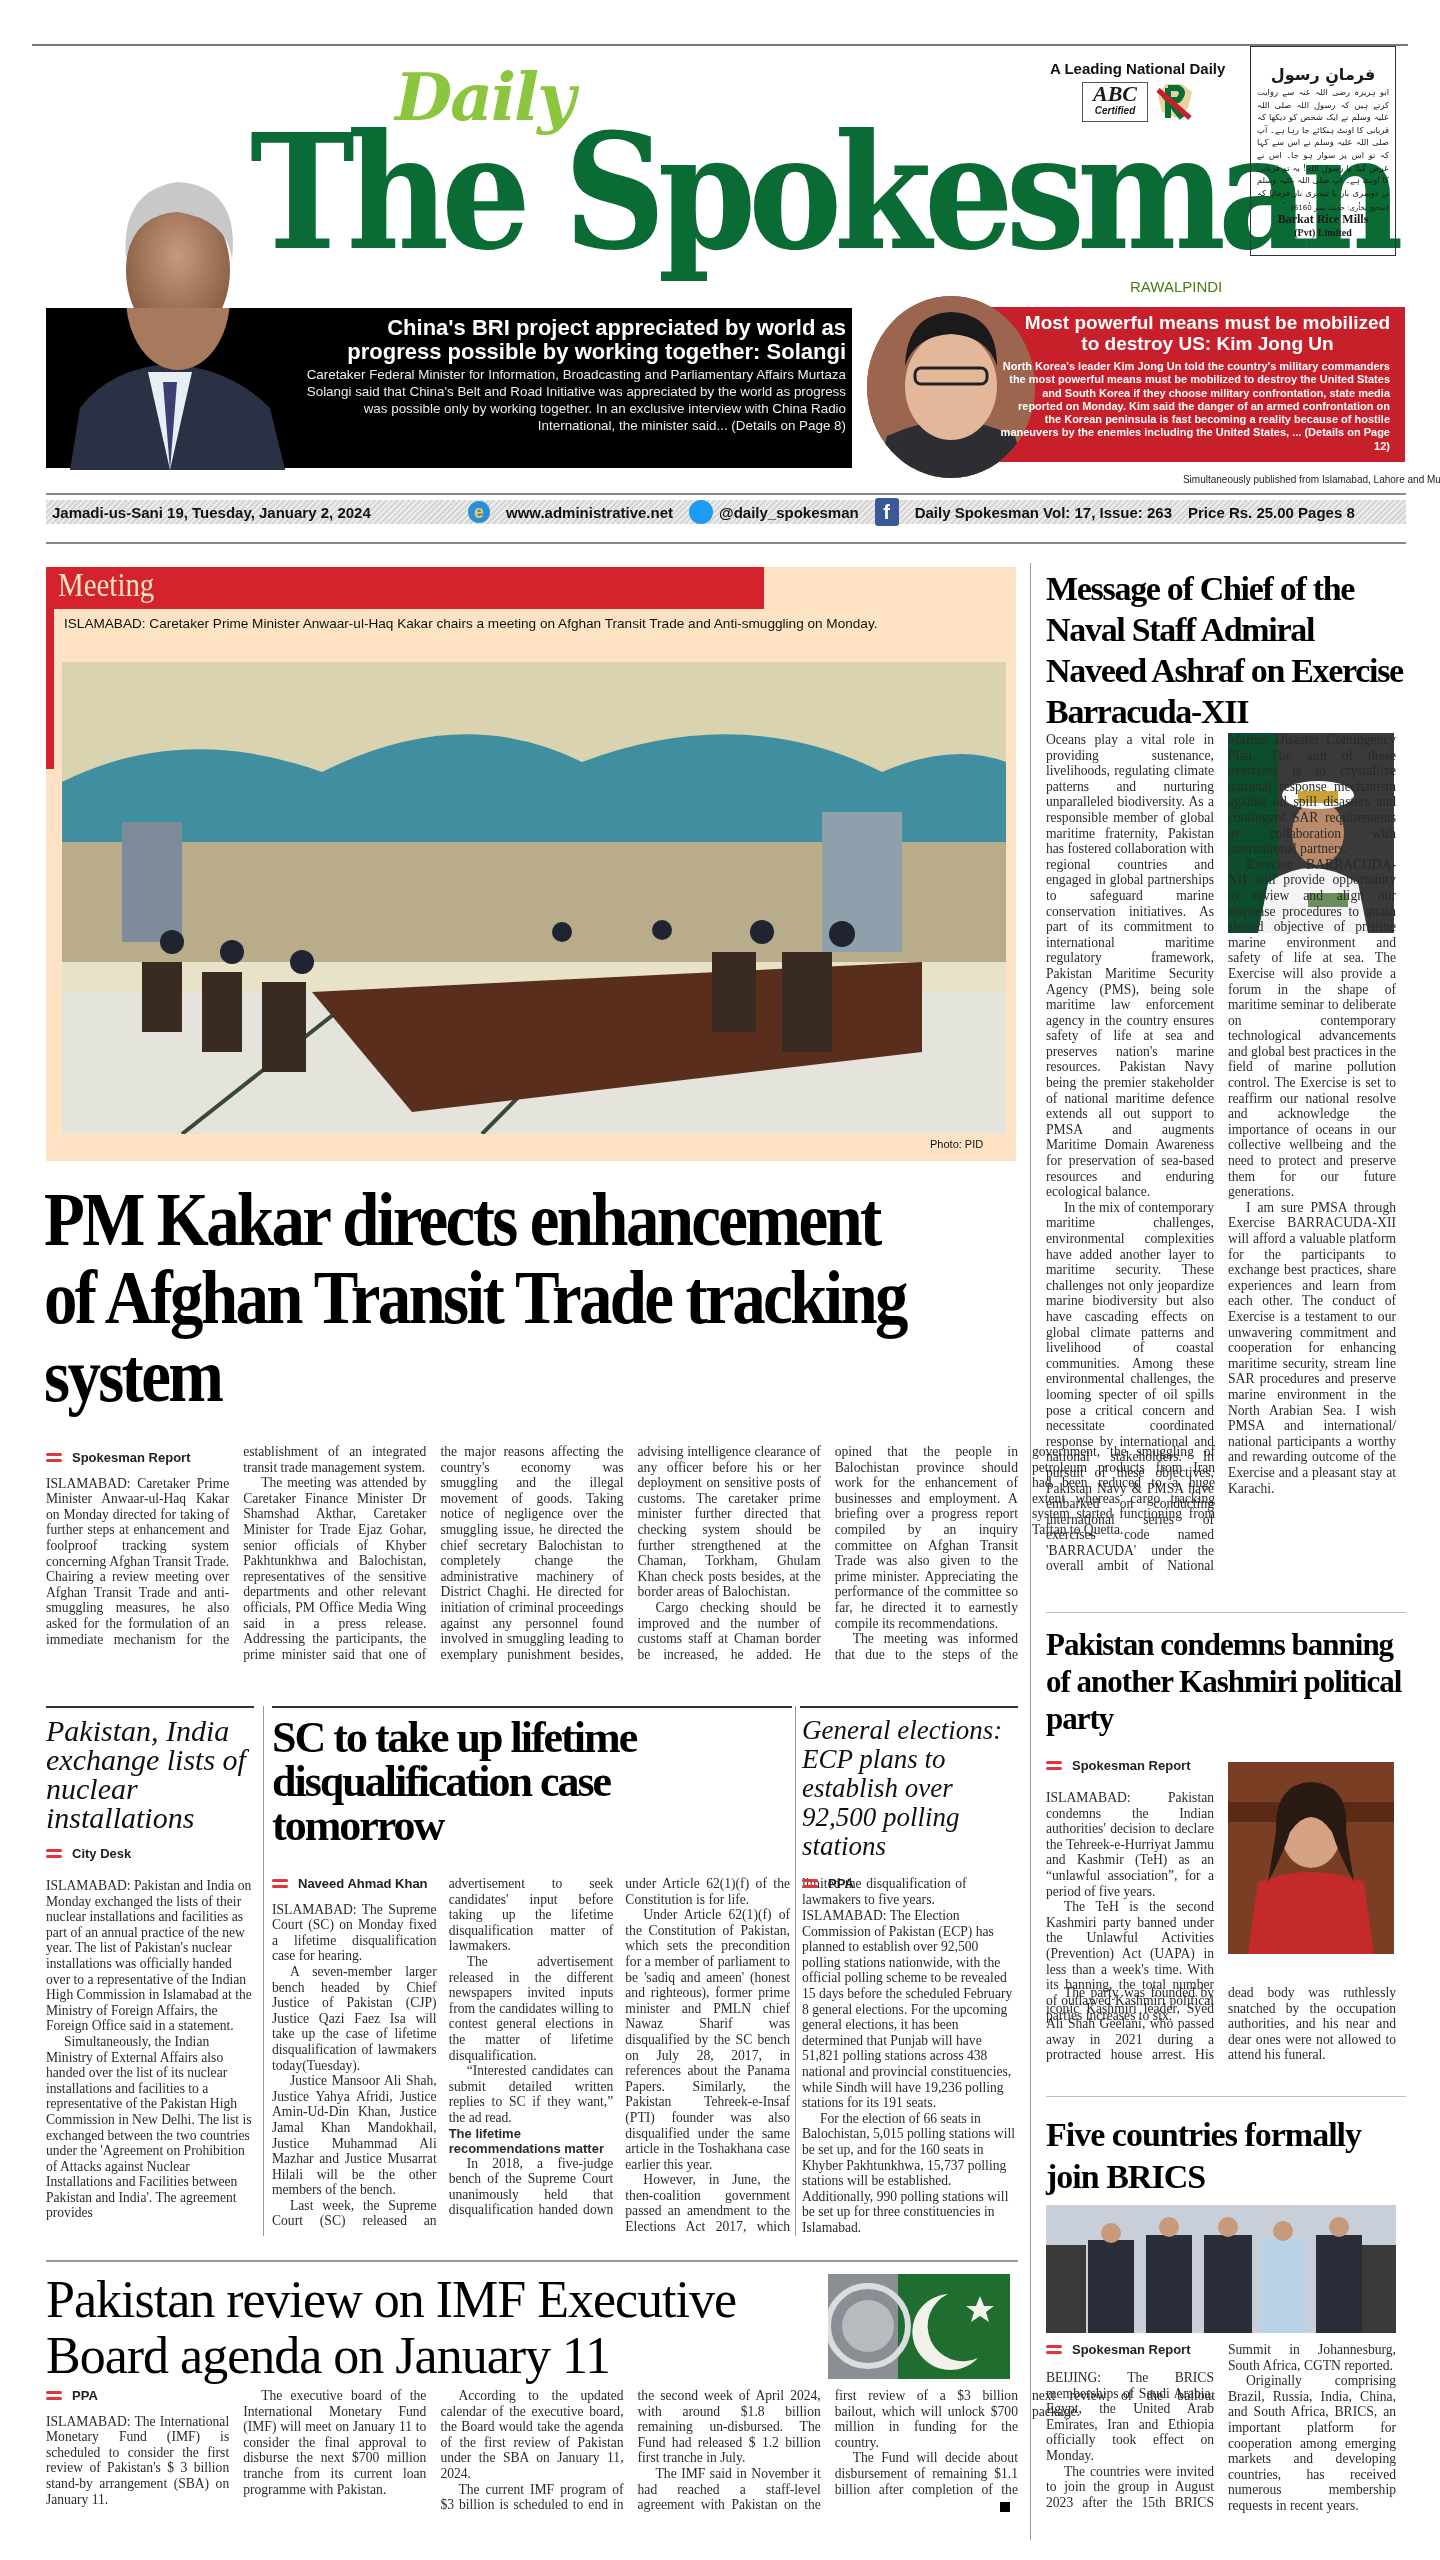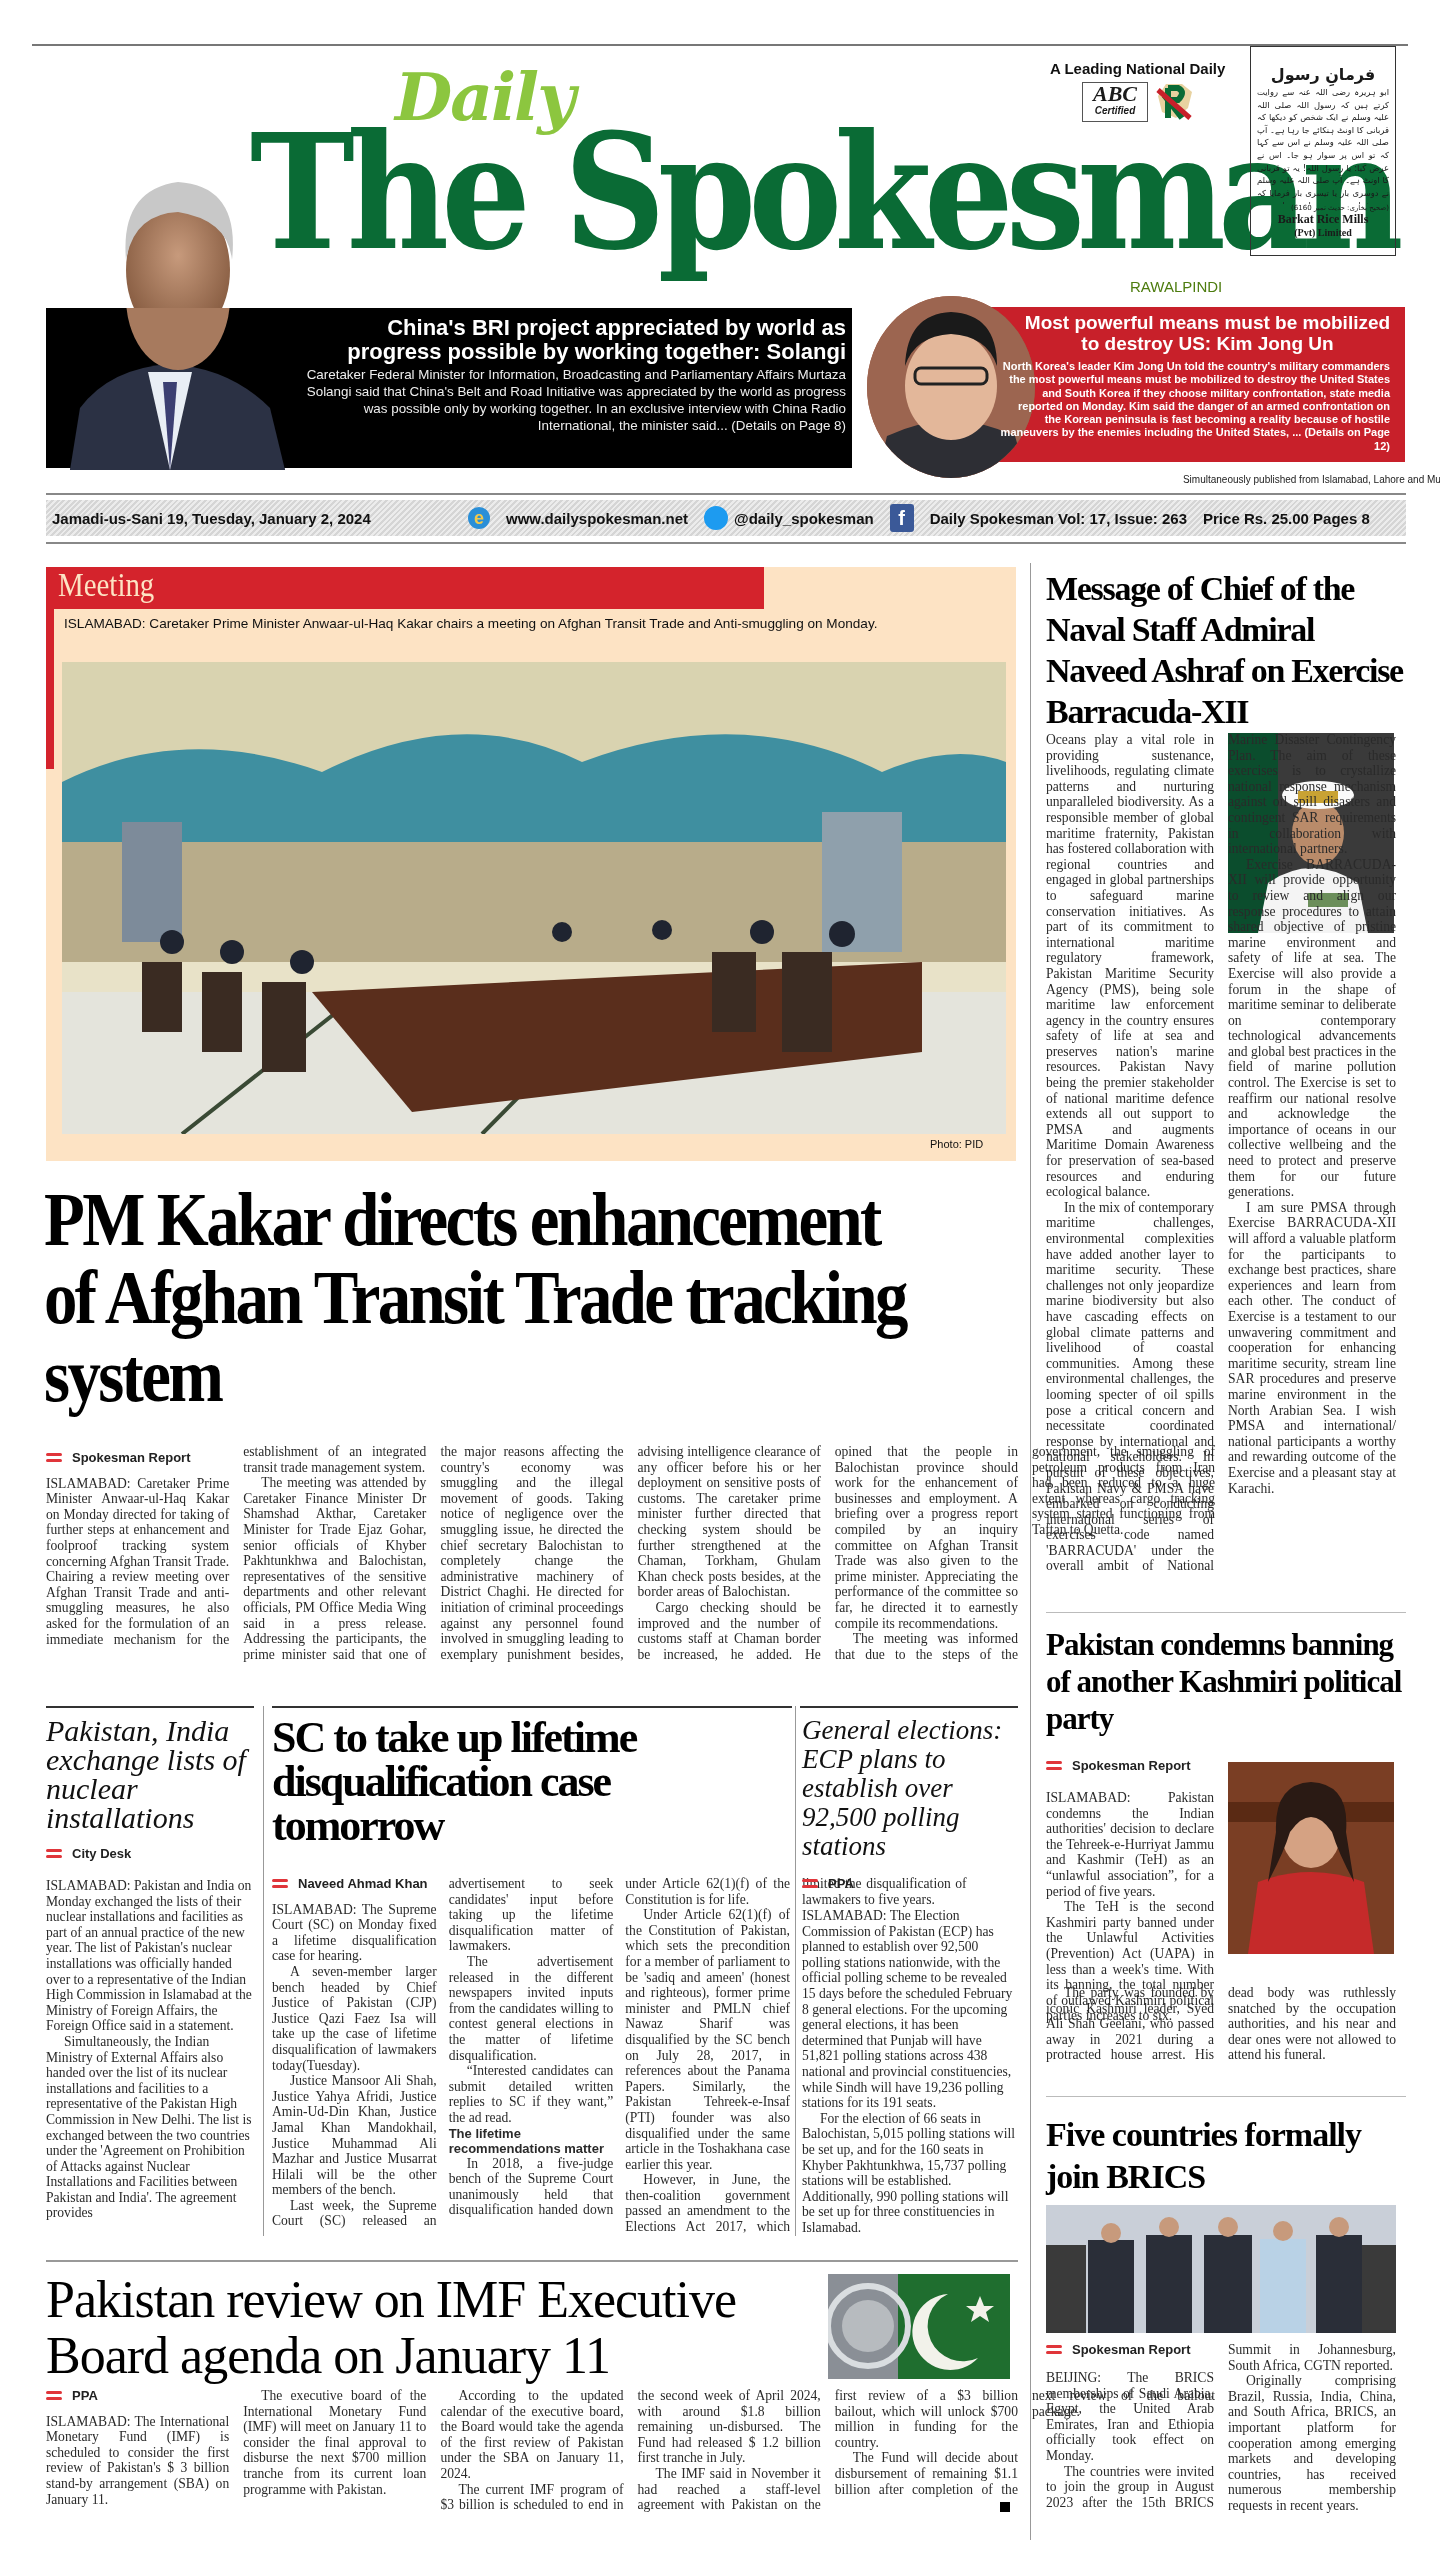--- a/index.html
+++ b/index.html
@@ -89,24 +89,24 @@
       <ellipse cx="84" cy="90" rx="46" ry="54" fill="#e3b79a"></ellipse>
       <path d="M38 70 Q40 18 84 16 Q130 18 130 70 Q120 40 84 38 Q48 40 38 70Z" fill="#1a1a1a"></path>
       <rect x="48" y="72" width="72" height="16" rx="6" fill="none" stroke="#222" stroke-width="3"></rect>
     </svg>
 </div>
 <div class="abs cond" data-name="kim-headline" style="left:1020px;top:312px;width:375px;text-align:center;color:#fff;font-weight:bold;font-size:19px;line-height:21px;">Most powerful means must be mobilized to destroy US: Kim Jong Un</div>
 <div class="abs cond" data-name="kim-summary" style="left:1000px;top:360px;width:390px;text-align:right;color:#fff;font-weight:bold;font-size:11px;line-height:13.3px;">North Korea's leader Kim Jong Un told the country's military commanders the most powerful means must be mobilized to destroy the United States and South Korea if they choose military confrontation, state media reported on Monday. Kim said the danger of an armed confrontation on the Korean peninsula is fast becoming a reality because of hostile maneuvers by the enemies including the United States, ... (Details on Page 12)</div>
 <div class="abs cond" data-name="published-note" style="left:1092px;top:474px;width:365px;text-align:right;font-size:10px;color:#222;">Simultaneously published from Islamabad, Lahore and Multan</div>
 <div class="rule" data-name="masthead-rule" style="left:46px;top:493px;width:1360px;height:1.5px;background:#888"></div>
 
-<div class="abs" data-name="dateline-bar" style="left:46px;top:500px;width:1360px;height:36px;background:repeating-linear-gradient(135deg,#d5d5d5 0 2px,#ececec 2px 4px);display:flex;align-items:center;gap:16px;padding:0 6px;font-family:'Liberation Sans',sans-serif;font-weight:bold;font-size:15px;color:#111;">
+<div class="abs" data-name="dateline-bar" style="left:46px;top:500px;width:1360px;height:24px;background:repeating-linear-gradient(135deg,#d5d5d5 0 2px,#ececec 2px 4px);display:flex;align-items:center;gap:16px;padding:0 6px;font-family:'Liberation Sans',sans-serif;font-weight:bold;font-size:15px;color:#111;">
   <span data-name="dateline-date" style="width:400px">Jamadi-us-Sani 19, Tuesday, January 2, 2024</span>
   <span data-name="ie-icon" style="width:22px;height:22px;border-radius:50%;background:#2a8fd8;color:#f2c94c;font-size:18px;line-height:22px;text-align:center;">e</span>
-  <span data-name="website-link">www.dailyspokesman.net</span>
+  <span data-name="website-link">www.administrative.net</span>
   <span data-name="twitter-icon" style="width:24px;height:24px;border-radius:50%;background:#1d9bf0;display:inline-block;"></span>
   <span data-name="twitter-handle" style="margin-left:-10px">@daily_spokesman</span>
   <span data-name="facebook-icon" style="width:24px;height:28px;background:#3b5998;color:#fff;text-align:center;font-size:20px;line-height:28px;border-radius:3px;">f</span>
   <span data-name="issue-info">Daily Spokesman Vol: 17, Issue: 263</span>
   <span data-name="price-pages">Price Rs. 25.00 Pages 8</span>
 </div>
 <div class="rule" data-name="dateline-rule" style="left:46px;top:542px;width:1360px;height:1.5px;background:#888"></div>
 
 <div class="abs" data-name="meeting-photo-block" style="left:46px;top:567px;width:970px;height:594px;background:#fde3c4;"></div>
 <div class="abs" data-name="meeting-label-bar" style="left:46px;top:567px;width:718px;height:42px;background:#d4232c;"></div>

